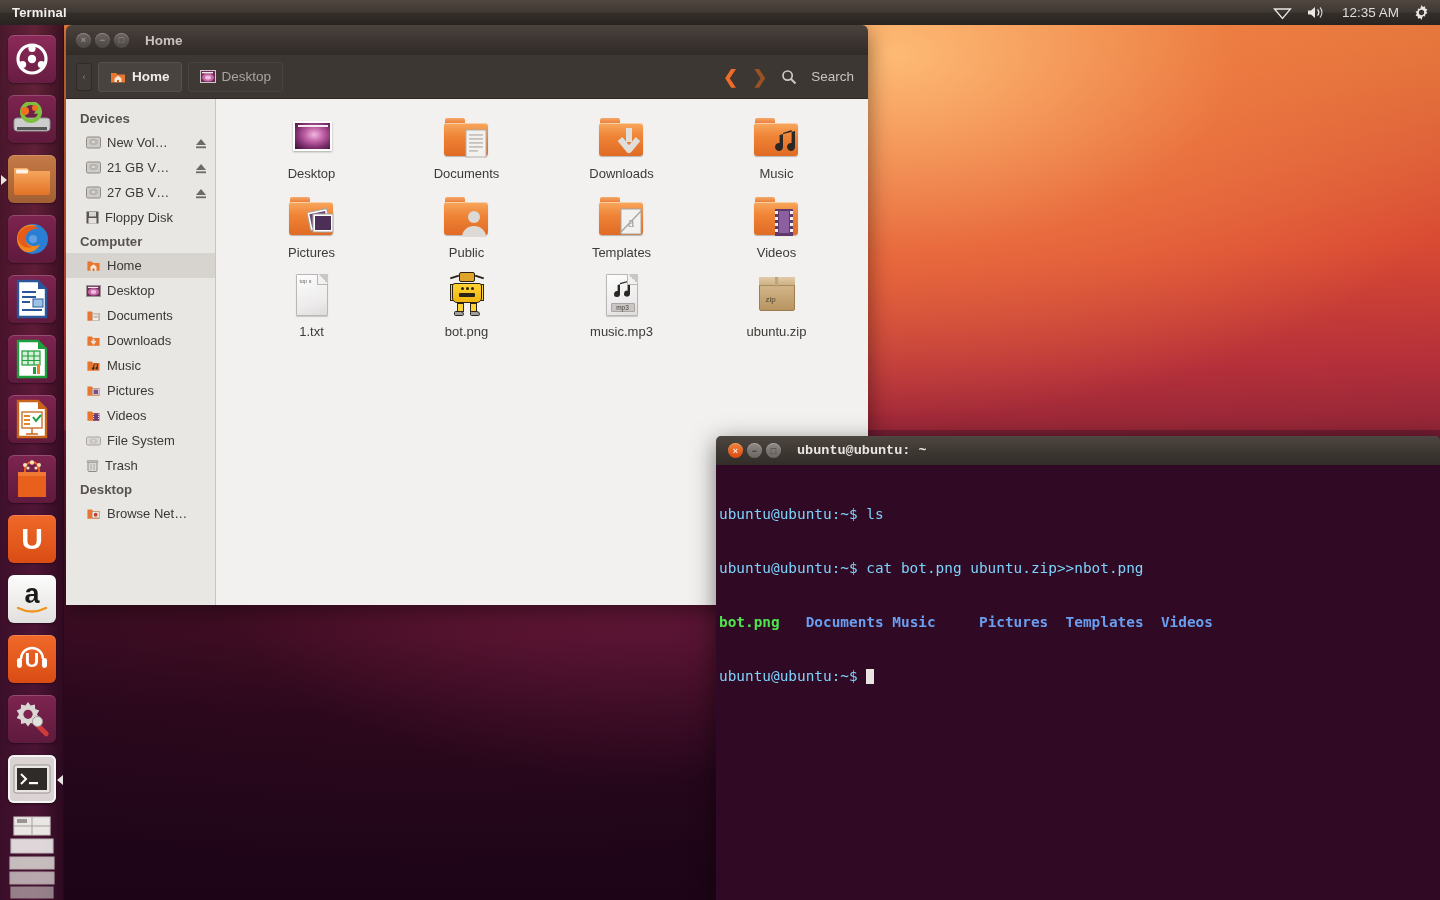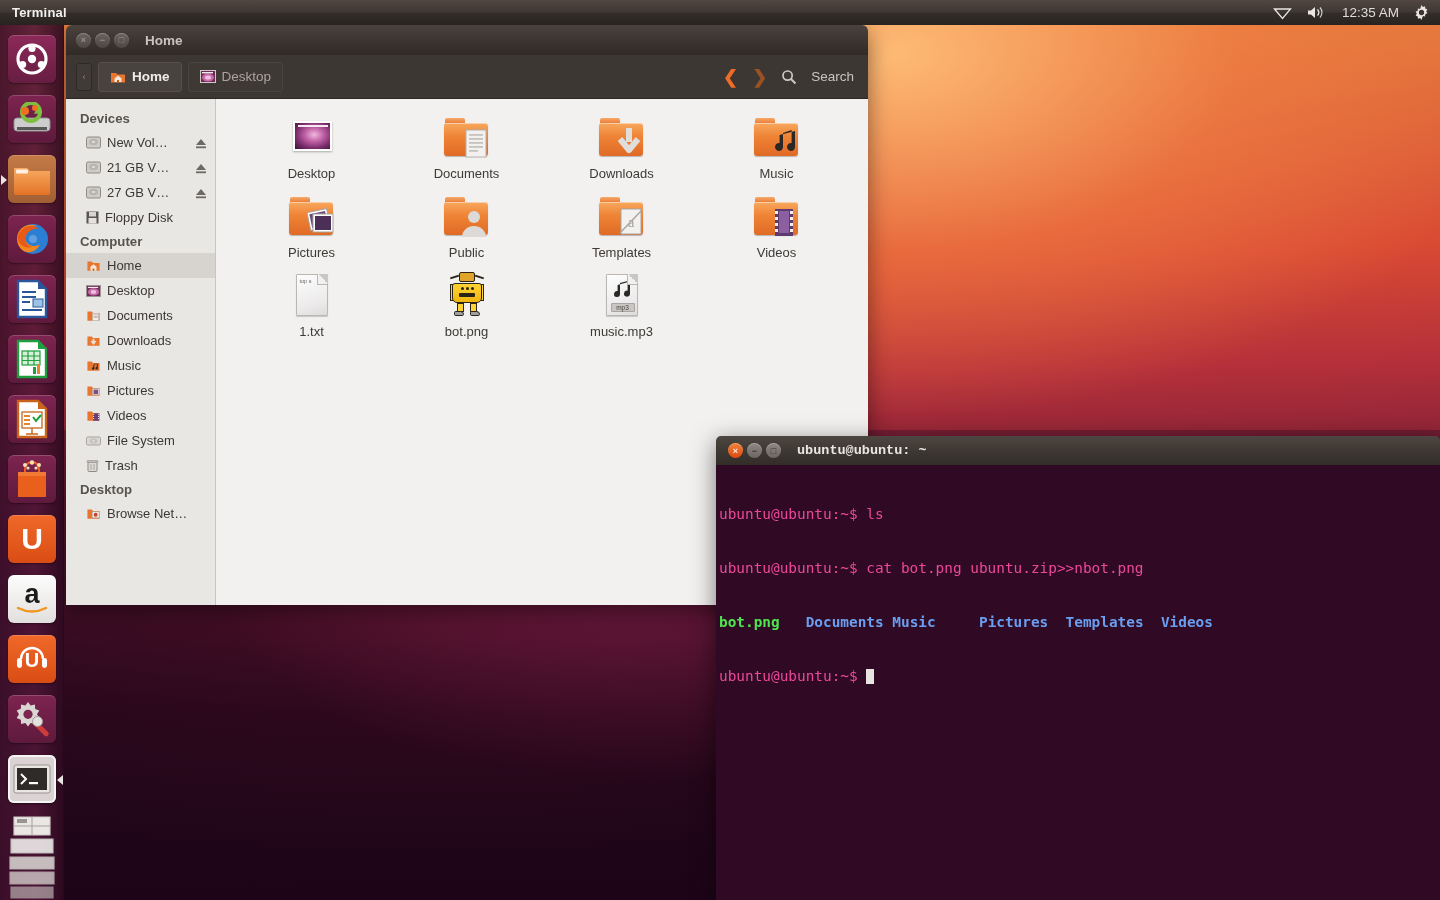--- a/index.html
+++ b/index.html
@@ -191,21 +191,21 @@
     display:flex; align-items:center; padding-left: 12px; flex:0 0 auto;
   }
   #term-title { color:#eae6e3; font-size:13.5px; font-weight:bold; margin-left:12px;
     font-family:Liberation Mono, monospace; }
   #term-body {
     flex:1 1 auto; background:#300a24; padding: 4px 0 0 3px;
     font-family:"DejaVu Sans Mono","Liberation Mono",monospace;
     font-size: 14.4px; line-height: 18px; color:#e8e4e1; white-space:pre;
     letter-spacing: 0px;
   }
-  .t-white { color:#ec4899; }
+  .t-white { color:#7dd3fc; }
   .t-green { color:#4ee44e; font-weight:bold; }
   .t-blue  { color:#6a9ef0; font-weight:bold; }
   .t-red   { color:#f03030; font-weight:bold; }
   .cursor { display:inline-block; width:8px; height:15px; background:#e8e4e1; vertical-align:-3px; }
 </style>
 </head>
 <body>
 
 <div id="desktop">
   <div id="desktop-lower-tint"></div>
@@ -776,20 +776,29 @@
             <svg width="24" height="24" viewBox="0 0 24 24" style="position:absolute;left:4px;top:4px;">
               <path d="M9 4 v11 a3 3 0 1 1-2.4-2.9 V6 L19 2.6 v12 a3 3 0 1 1-2.4-2.9 V2" fill="#2b2724"></path>
             </svg>
             <span class="doc-badge">mp3</span>
           </div>
         </div>
         <div class="file-label">music.mp3</div>
       </div>
 
 
+      <div class="file-cell">
+        <div class="file-icon">
+          <div class="zip-box"></div>
+            <div class="zip-lid"></div>
+            <div class="zip-tape"></div>
+          <span class="zip-label">zip</span>
+        </div>
+        <div class="file-label">ubuntu.zip</div>
+      </div>
 
     </div>
   </div>
 </div>
 
 <div id="terminal">
   <div id="term-titlebar">
     <span class="wbtn close-active">×</span>
     <span class="wbtn grey">−</span>
     <span class="wbtn grey">□</span>

